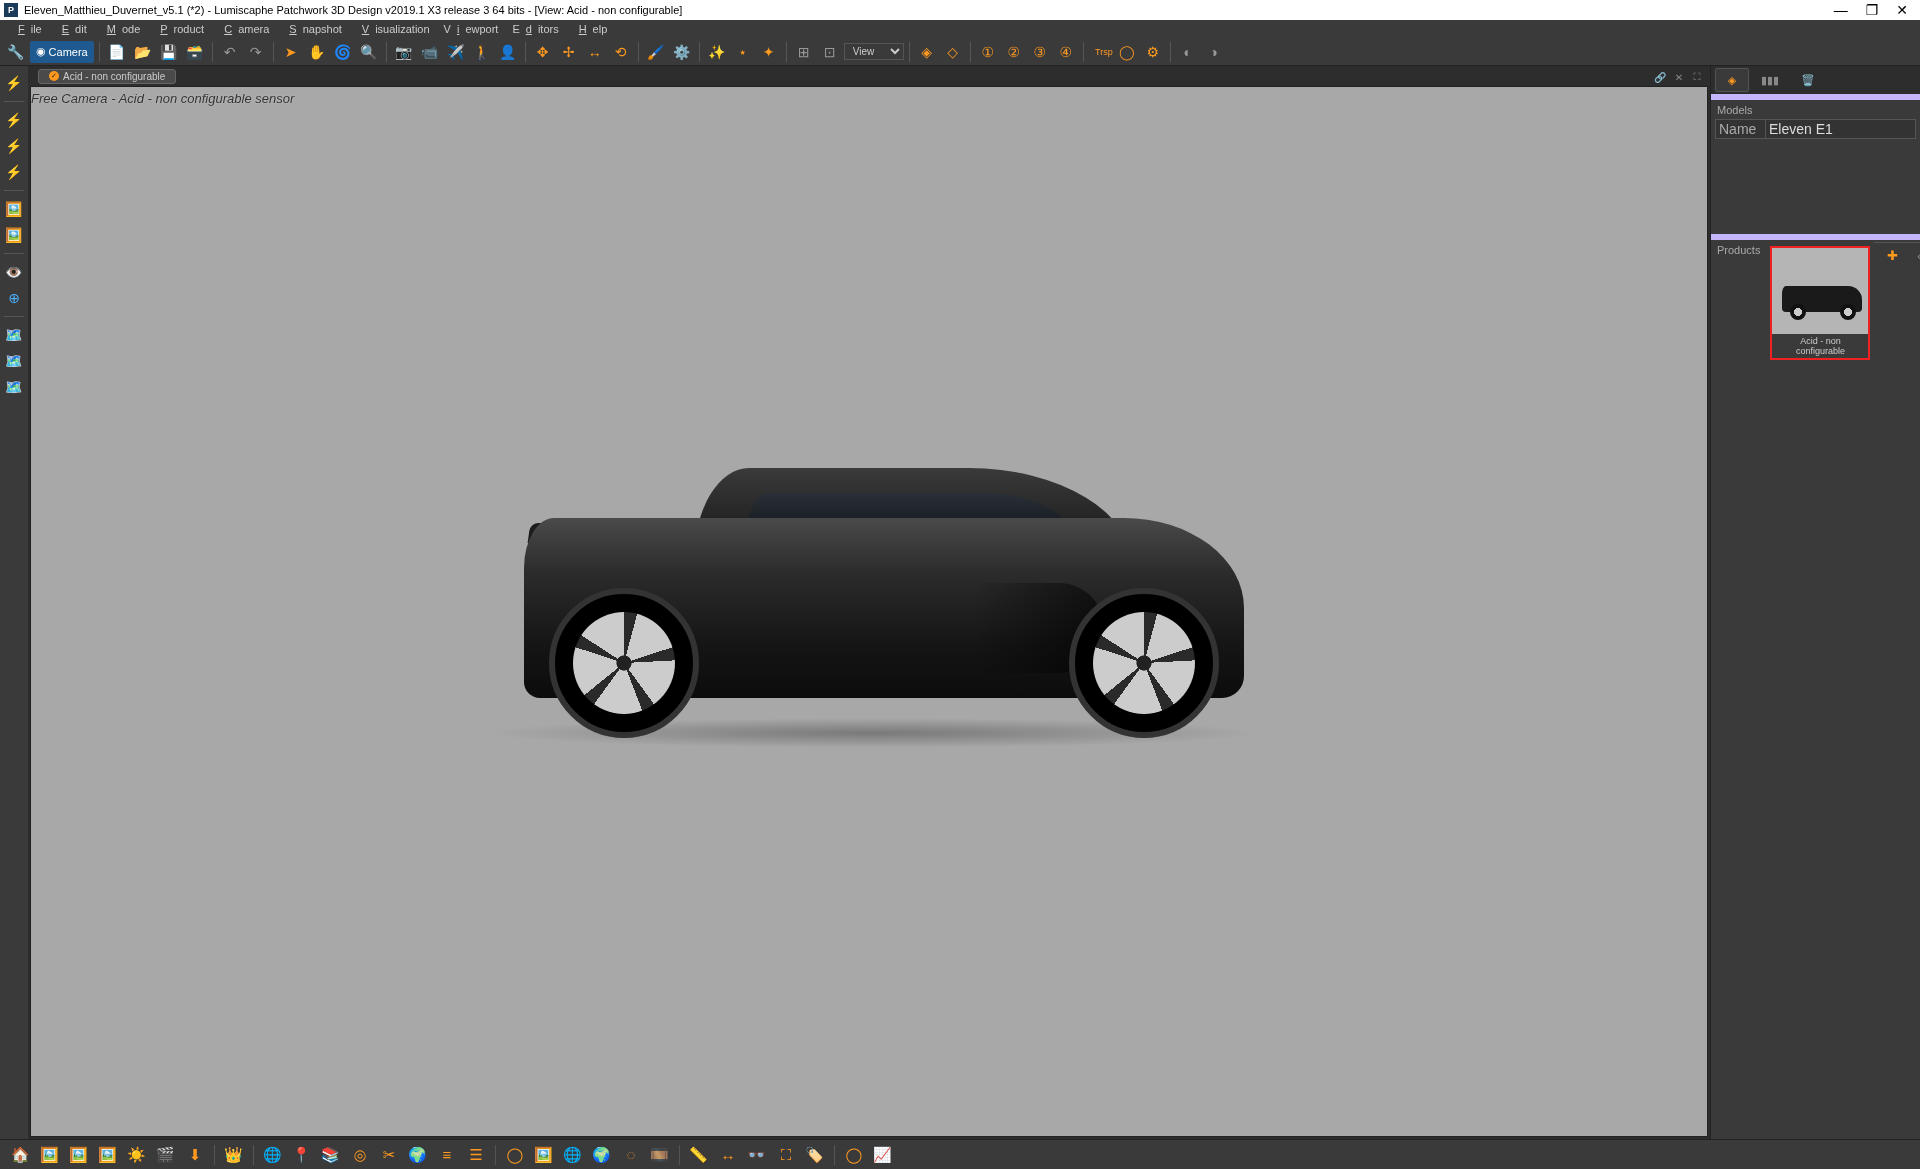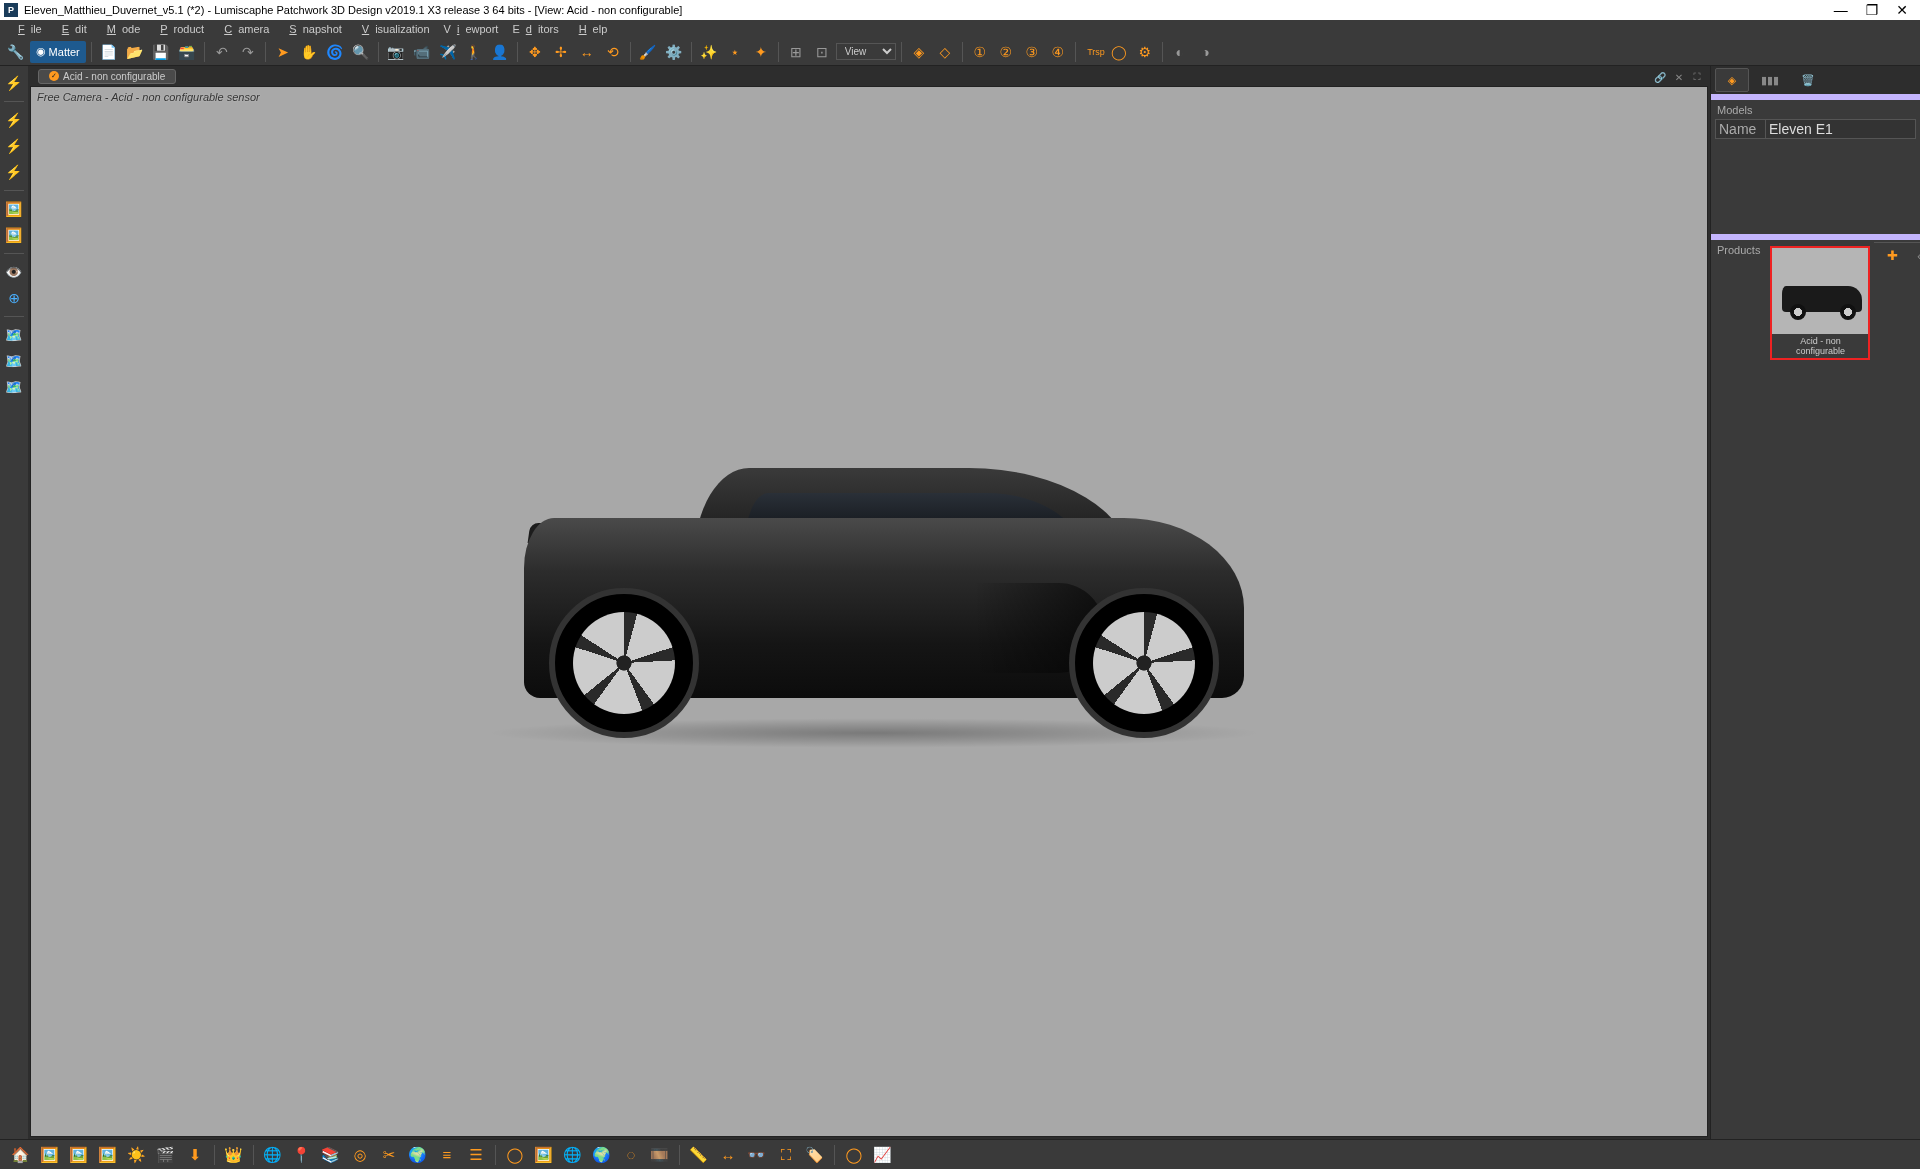--- a/index.html
+++ b/index.html
@@ -36,21 +36,21 @@
   .left-sep { width: 20px; height: 1px; background: #555; margin: 3px 0; }
   
   
   .viewport-wrap { flex: 1; display: flex; flex-direction: column; background: #2d2d2d; }
   .viewport-tab { height: 20px; display: flex; align-items: center; padding-left: 10px; }
   .tab { background: #4a4a4a; border-radius: 3px; padding: 1px 10px; display: flex; align-items: center; gap: 4px; font-size: 10px; color: #ccc; border: 1px solid #666; }
   .tab-check { width: 10px; height: 10px; background: #ff9a1f; border-radius: 50%; display: inline-flex; align-items: center; justify-content: center; color: #222; font-size: 7px; }
   .viewport-panel-head { display: flex; justify-content: flex-end; padding: 2px 6px; gap: 4px; height: 16px; }
   .viewport-panel-head .tool-btn { width: 14px; height: 14px; font-size: 10px; color: #888; }
   .viewport { flex: 1; background: #a8a8a8; position: relative; border: 1px solid #222; margin: 0 2px 2px 2px; overflow: hidden; }
-  .viewport-label { position: absolute; top: 4px; left: 6px; font-size: 11px; color: #333; text-shadow: 0 0 2px rgba(255,255,255,0.4); font-style: italic; }
+  .viewport-label { position: absolute; top: 4px; left: 0; font-size: 13px; color: #333; text-shadow: 0 0 2px rgba(255,255,255,0.4); font-style: italic; }
   
   
   .car-scene { position: absolute; top: 50%; left: 50%; transform: translate(-50%, -58%); width: 830px; height: 300px; }
   .car-shadow { position: absolute; bottom: -10px; left: 30px; width: 780px; height: 30px; background: radial-gradient(ellipse, rgba(0,0,0,0.28) 0%, transparent 70%); }
   .car-body { position: absolute; left: 70px; bottom: 40px; width: 720px; height: 180px; background: linear-gradient(180deg, #4a4a4a 0%, #2c2c2c 30%, #151515 70%, #0c0c0c 100%); border-radius: 30px 120px 22px 16px / 50px 90px 22px 16px; }
   .car-cabin { position: absolute; left: 240px; bottom: 160px; width: 440px; height: 110px; background: linear-gradient(180deg, #3a3a3a 0%, #151515 80%); border-radius: 60px 180px 10px 10px / 100px 110px 10px 10px; }
   .car-window { position: absolute; left: 290px; bottom: 175px; width: 340px; height: 70px; background: linear-gradient(180deg, #2a3038 0%, #0a0c0f 80%); border-radius: 30px 120px 6px 6px / 70px 80px 6px 6px; }
   .car-spoiler { position: absolute; left: 75px; bottom: 195px; width: 110px; height: 20px; background: #1c1c1c; border-radius: 8px 12px 0 0; transform: skewX(-8deg); }
   .car-vent { position: absolute; left: 520px; bottom: 65px; width: 130px; height: 90px; background: linear-gradient(90deg, transparent, rgba(0,0,0,0.6)); border-radius: 0 50px 50px 0; }
   .wheel { position: absolute; bottom: 0; width: 150px; height: 150px; border-radius: 50%; background: radial-gradient(circle, #dcdcdc 0%, #dcdcdc 35%, #1a1a1a 37%, #0d0d0d 48%, #000 50%); border: 6px solid #333; }
@@ -109,21 +109,21 @@
   <span><span class="menu-underline">V</span>isualization</span>
   <span>V<span class="menu-underline">i</span>ewport</span>
   <span>E<span class="menu-underline">d</span>itors</span>
   <span><span class="menu-underline">H</span>elp</span>
 </div>
 
 <div class="main-toolbar">
   <div class="tool-btn blue">🔧</div>
   <div class="matter-btn">
       <span>◉</span>
-      <span>Matter</span>
+      <span>Camera</span>
     </div>
   <div class="toolbar-sep"></div>
   <div class="tool-btn">📄</div>
   <div class="tool-btn">📂</div>
   <div class="tool-btn">💾</div>
   <div class="tool-btn">🗃️</div>
   <div class="toolbar-sep"></div>
   <div class="tool-btn gray">↶</div>
   <div class="tool-btn gray">↷</div>
   <div class="toolbar-sep"></div>

